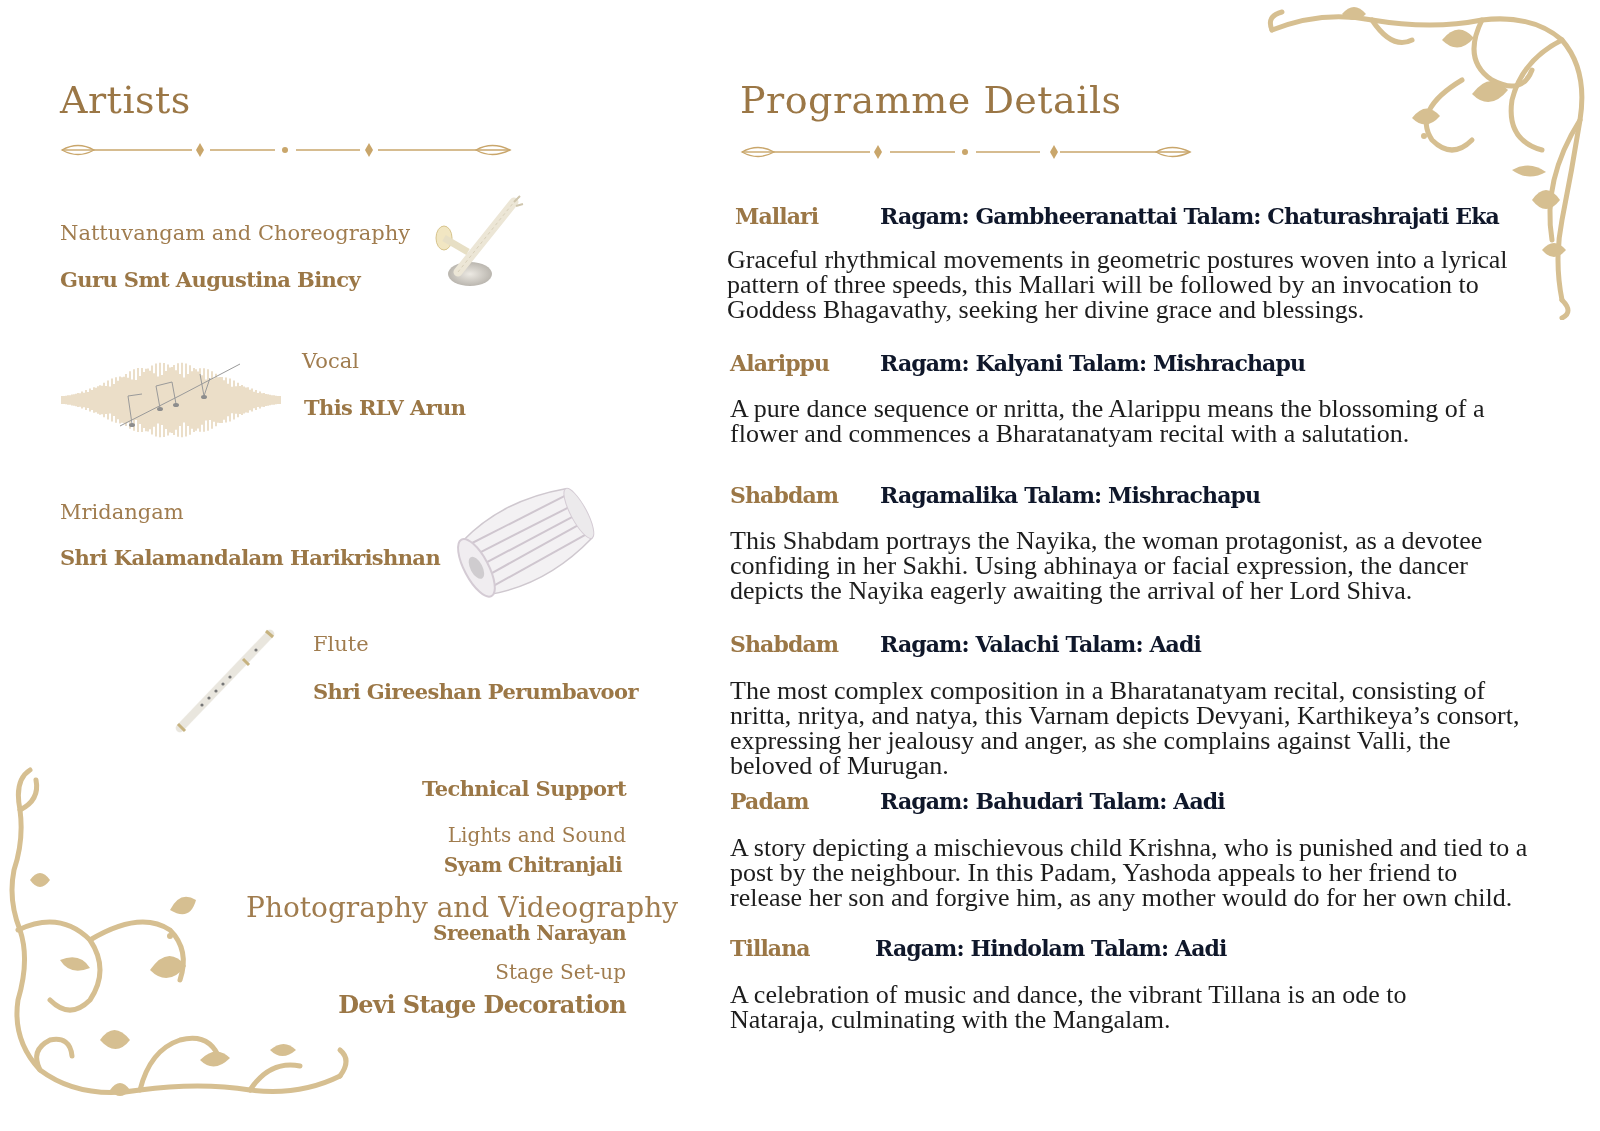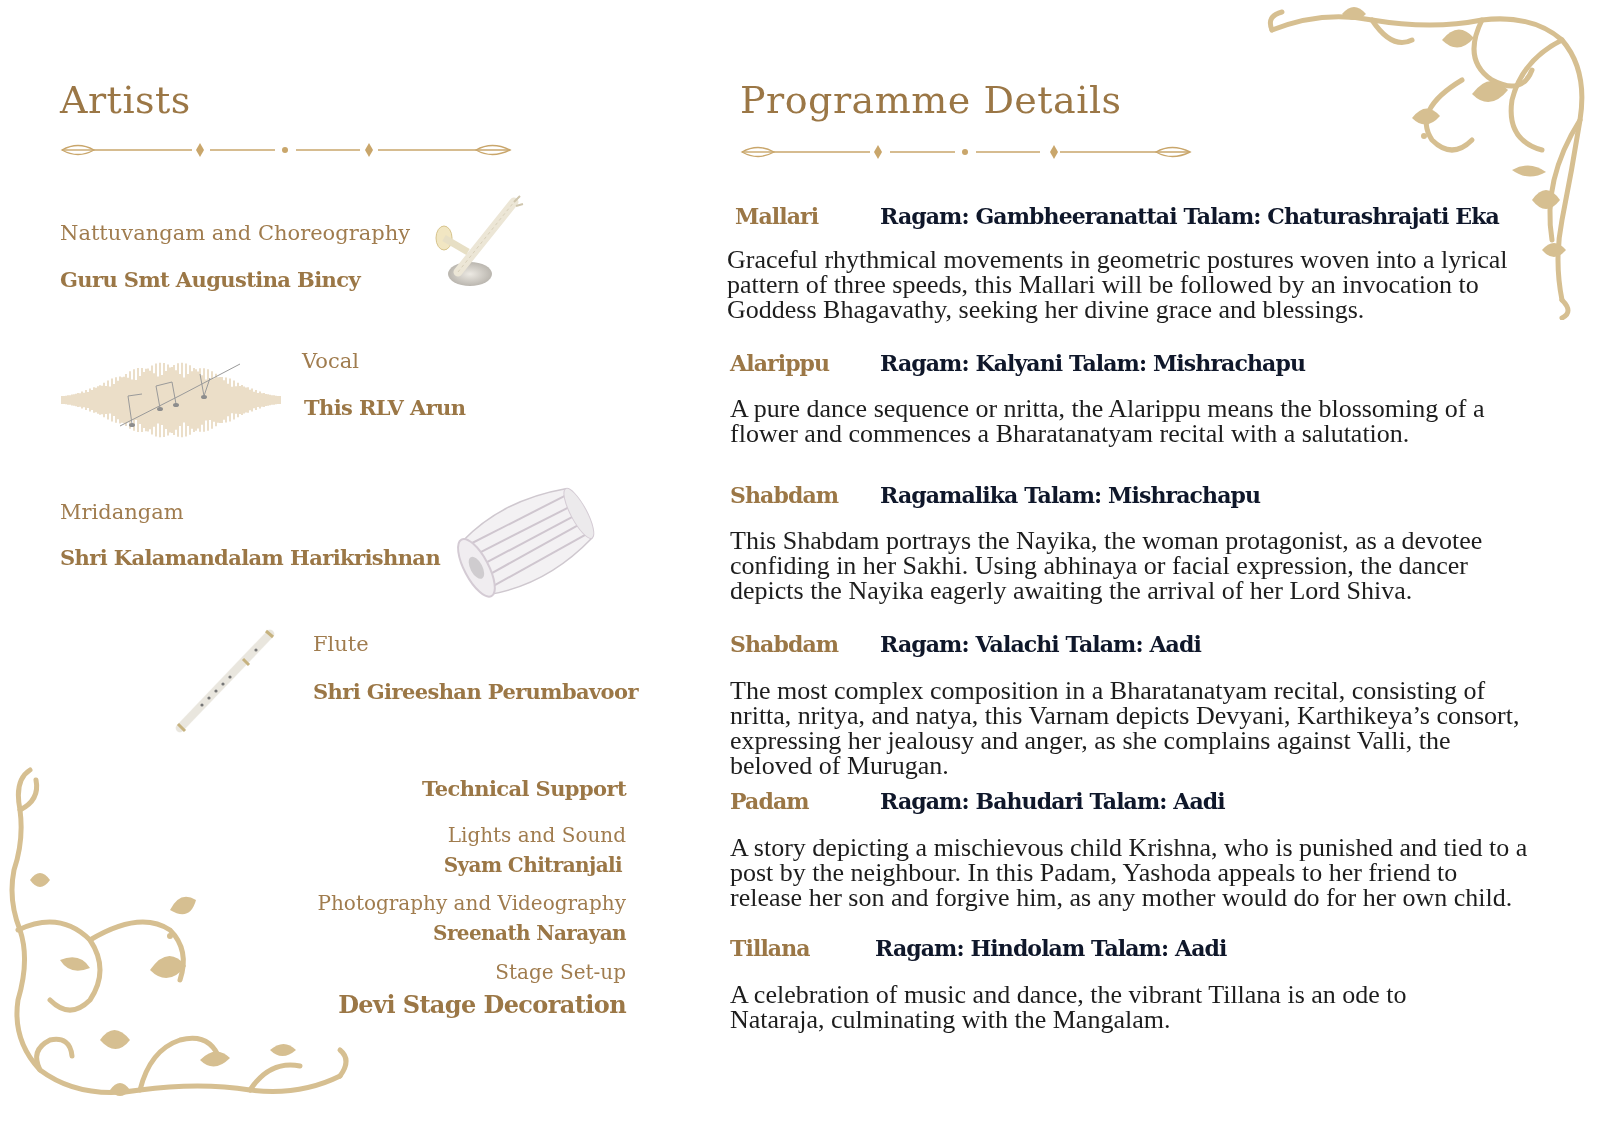--- a/index.html
+++ b/index.html
@@ -224,21 +224,21 @@
       <line x1="73" y1="31" x2="79" y2="37"></line>
       <line x1="96" y1="3" x2="103" y2="9"></line>
   </g>
 </svg>
 <div class="role" style="left:313px; top:632px;">Flute</div>
 <div class="name" style="left:313px; top:679px;">Shri Gireeshan Perumbavoor</div>
 
 <div class="name right" style="right:974px; top:776px;">Technical Support</div>
 <div class="role right" style="right:974px; top:823px; font-size:20px;margin-left:42px;">Lights and Sound</div>
 <div class="name right" style="right:978px; top:853px; font-size:20px;">Syam Chitranjali</div>
-<div class="role right" style="right:974px; top:891px; font-size:20px;">Photography and Videography</div>
+<div class="role right" style="right:922px; top:891px; font-size:28px;">Photography and Videography</div>
 <div class="name right" style="right:974px; top:921px; font-size:20px;">Sreenath Narayan</div>
 <div class="role right" style="right:974px; top:960px; font-size:20px;">Stage Set-up</div>
 <div class="name right" style="right:974px; top:990px; font-size:24px;">Devi Stage Decoration</div>
 
 <svg class="ornament" style="left:0; top:760px;" width="360" height="360" viewBox="0 0 360 360">
   <g fill="none" stroke="#d6bf91" stroke-width="5" stroke-linecap="round">
     <path d="M30 10 Q14 20 20 50 Q24 80 14 110 Q8 140 20 170 Q30 200 18 240 Q12 280 40 310 Q80 340 140 330 Q200 322 250 330 Q300 336 340 316"></path>
     <path d="M20 50 Q40 40 36 20"></path>
     <path d="M18 170 Q60 150 90 180 Q110 210 90 240 Q70 260 50 240"></path>
     <path d="M90 180 Q140 150 170 170 Q190 190 180 220"></path>

